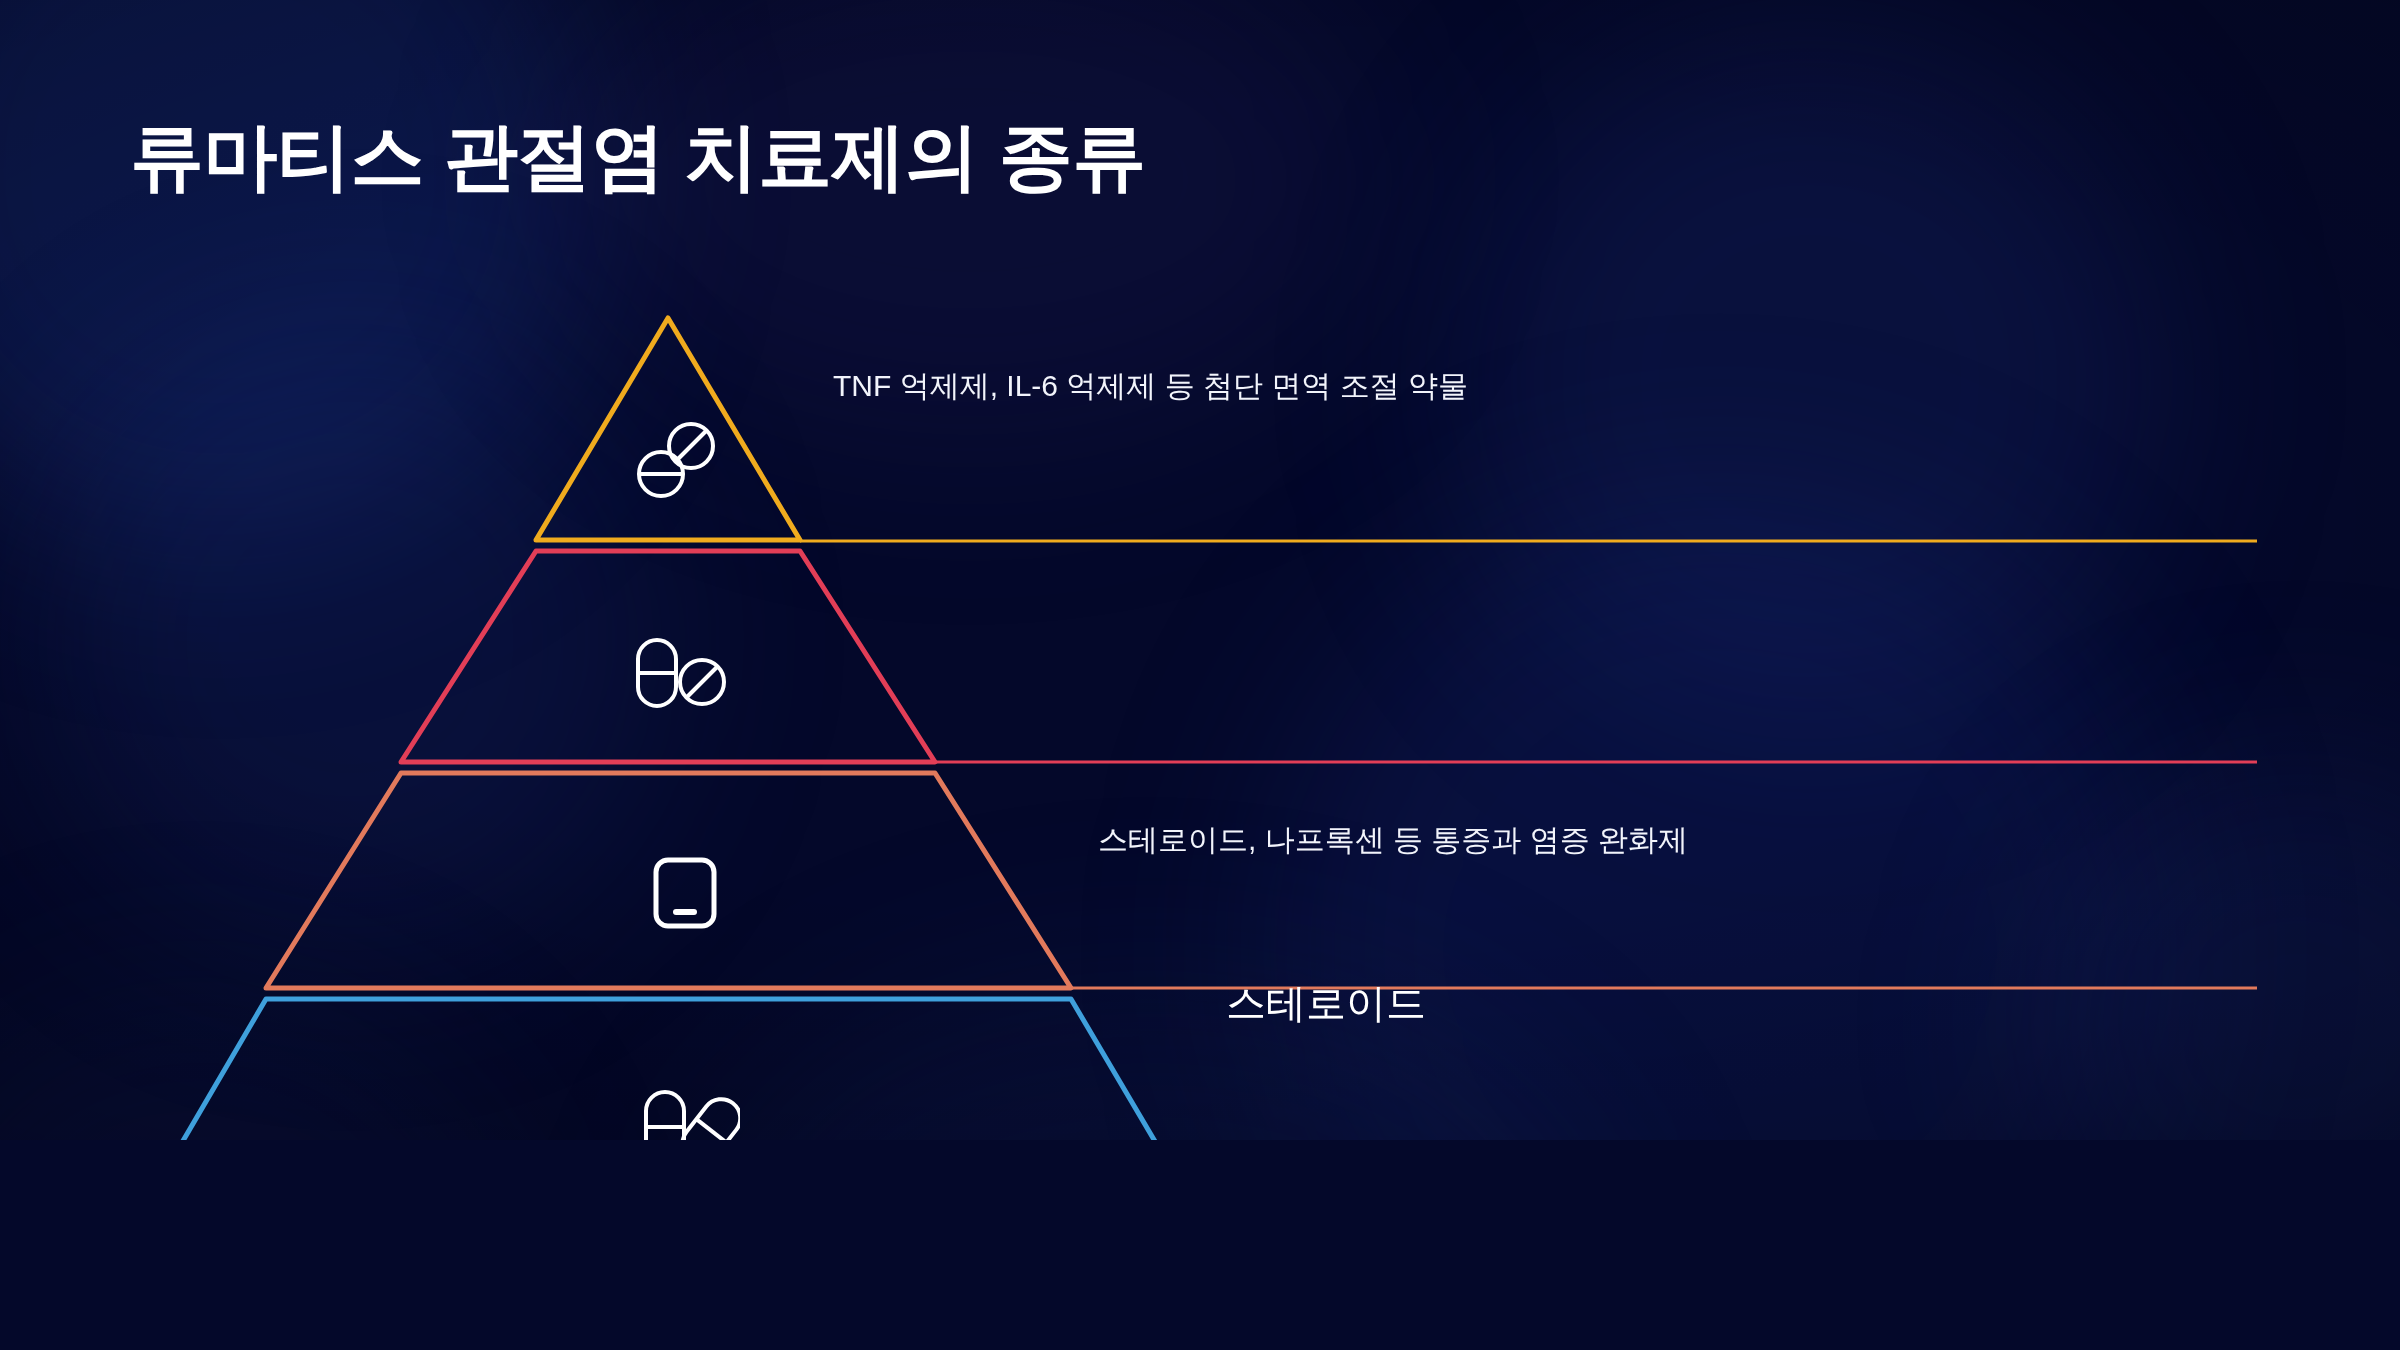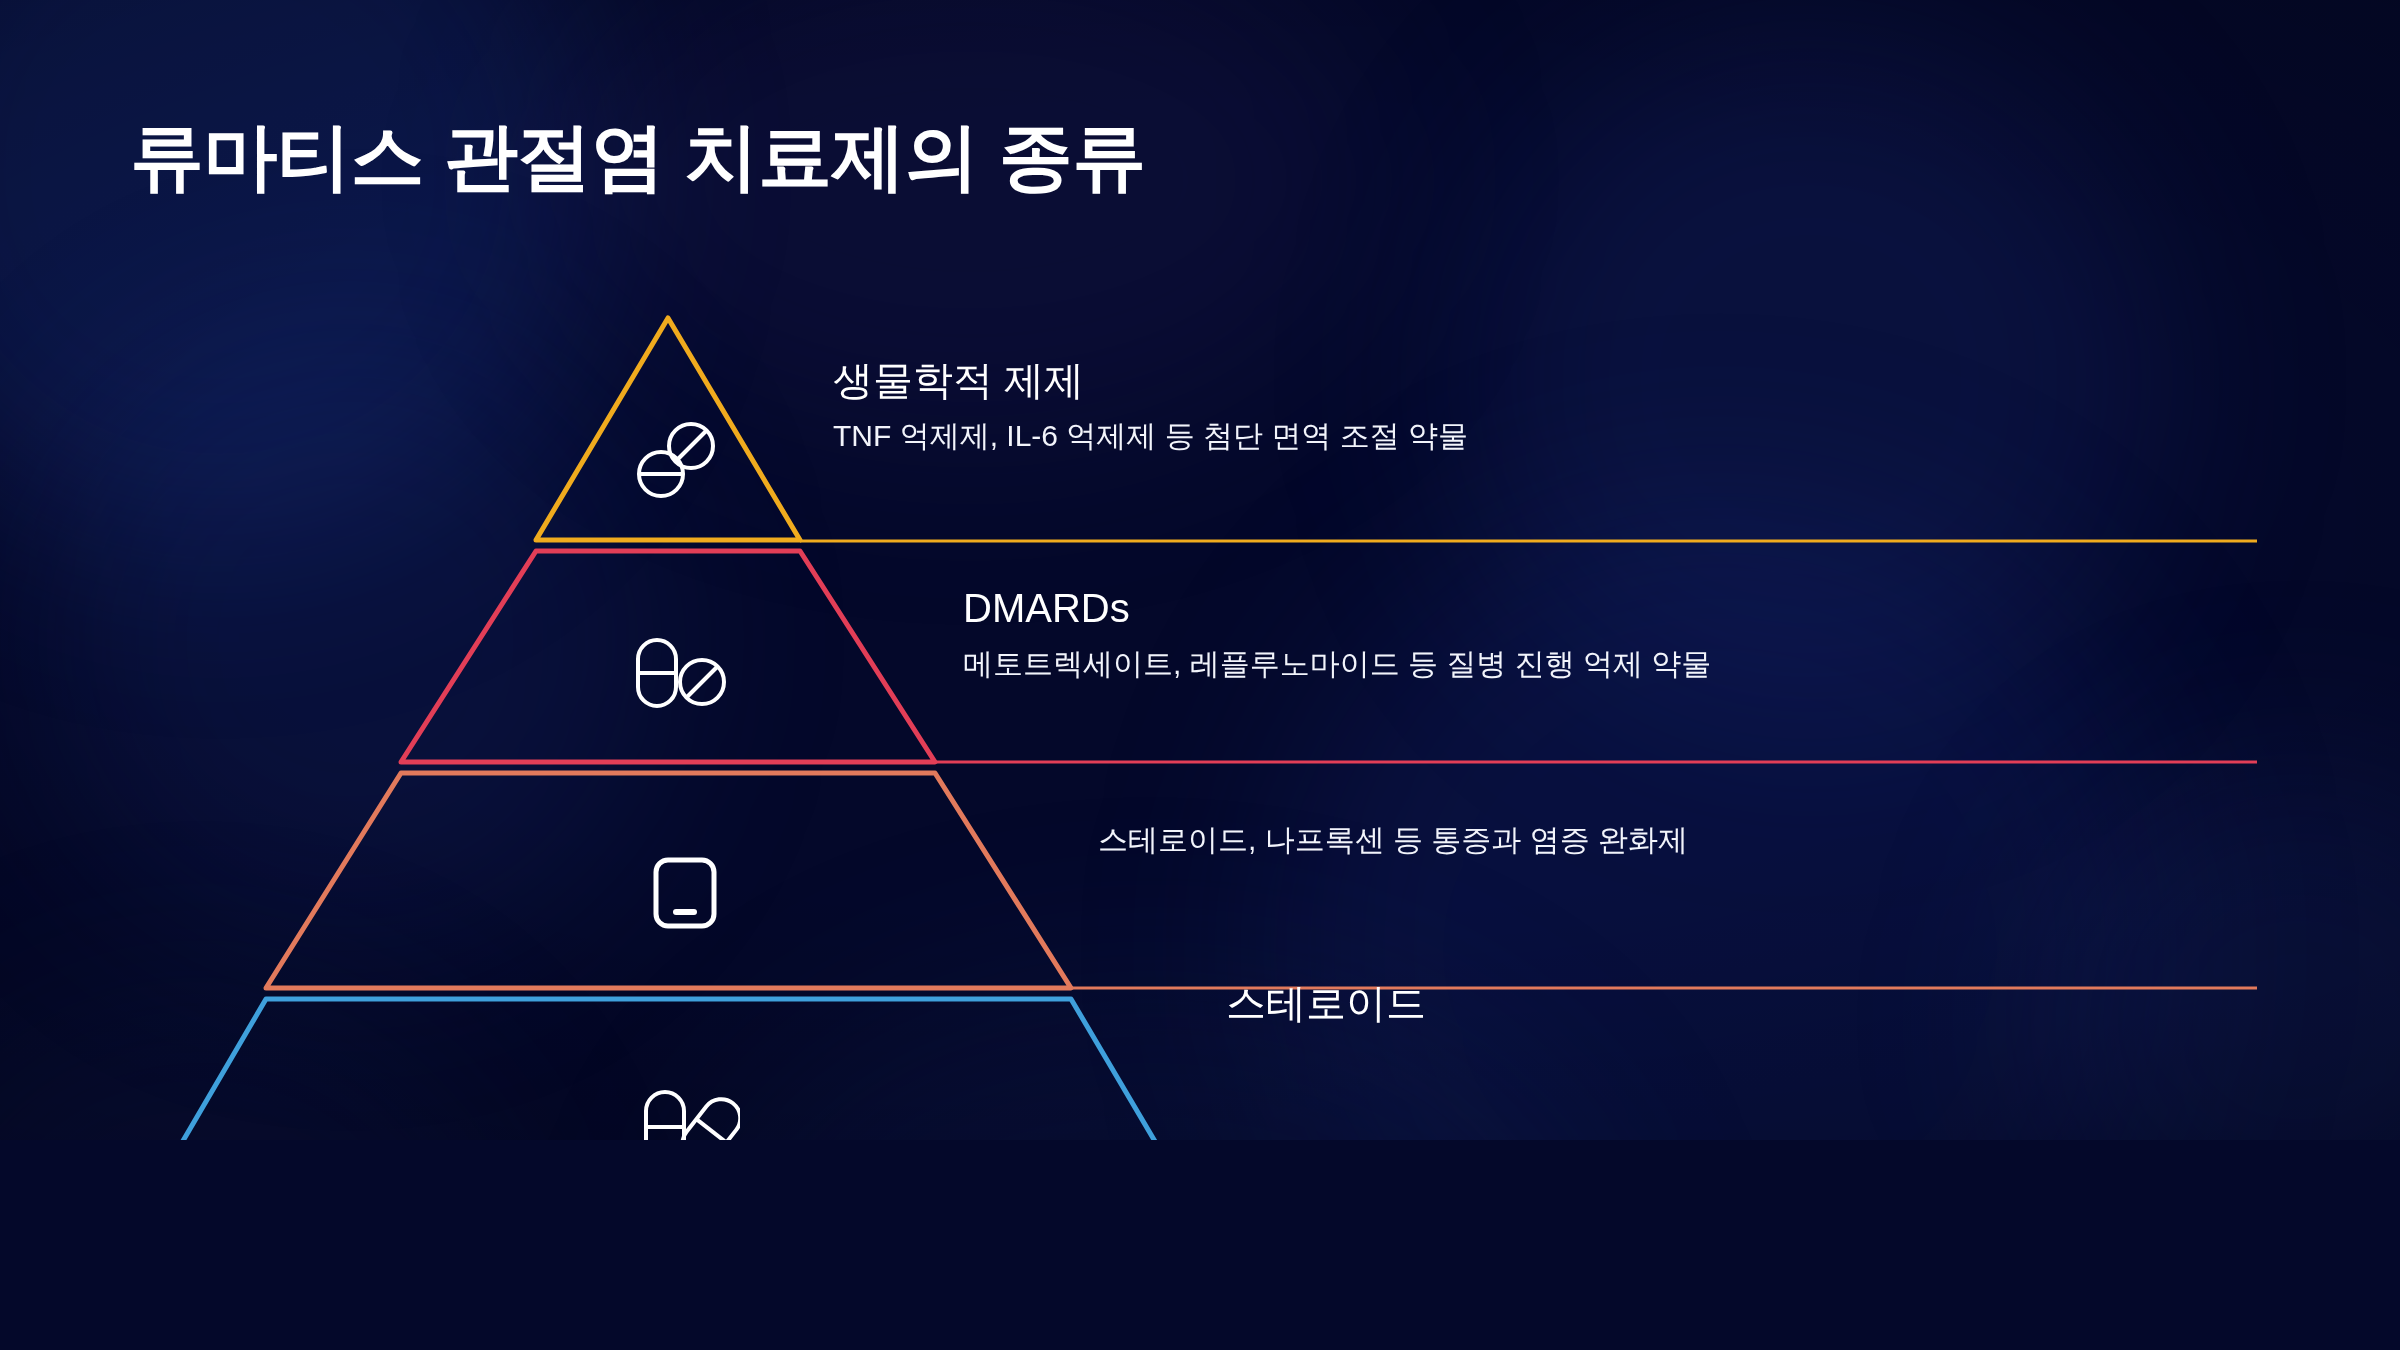--- a/index.html
+++ b/index.html
@@ -130,28 +130,23 @@
   <svg class="tier-icon" style="left:640px; top:1084px;" width="100" height="88" viewBox="0 0 100 88">
     <rect x="6" y="8" width="38" height="70" rx="19" ry="19" fill="none" stroke="#ffffff" stroke-width="4"></rect>
     <line x1="6" y1="43" x2="44" y2="43" stroke="#ffffff" stroke-width="4"></line>
     <g transform="rotate(38 72 46)">
       <rect x="53" y="12" width="38" height="70" rx="19" ry="19" fill="none" stroke="#ffffff" stroke-width="4"></rect>
       <line x1="53" y1="47" x2="91" y2="47" stroke="#ffffff" stroke-width="4"></line>
     </g>
   </svg>
 
   <div class="tier-text" style="left:833px; top:355px;">
-    <div class="tier-title">생물학적 제제</div>
     <div class="tier-desc">TNF 억제제, IL-6 억제제 등 첨단 면역 조절 약물</div>
   </div>
 
-  <div class="tier-text" style="left:963px; top:583px;">
-    <div class="tier-title">DMARDs</div>
-    <div class="tier-desc">메토트렉세이트, 레플루노마이드 등 질병 진행 억제 약물</div>
-  </div>
 
   <div class="tier-text" style="left:1098px; top:809px;">
     <div class="tier-desc">스테로이드, 나프록센 등 통증과 염증 완화제</div>
   </div>
 
   <div class="tier-text" style="left:1226px; top:978px;">
     <div class="tier-title">스테로이드</div>
   </div>
 
 </div>

